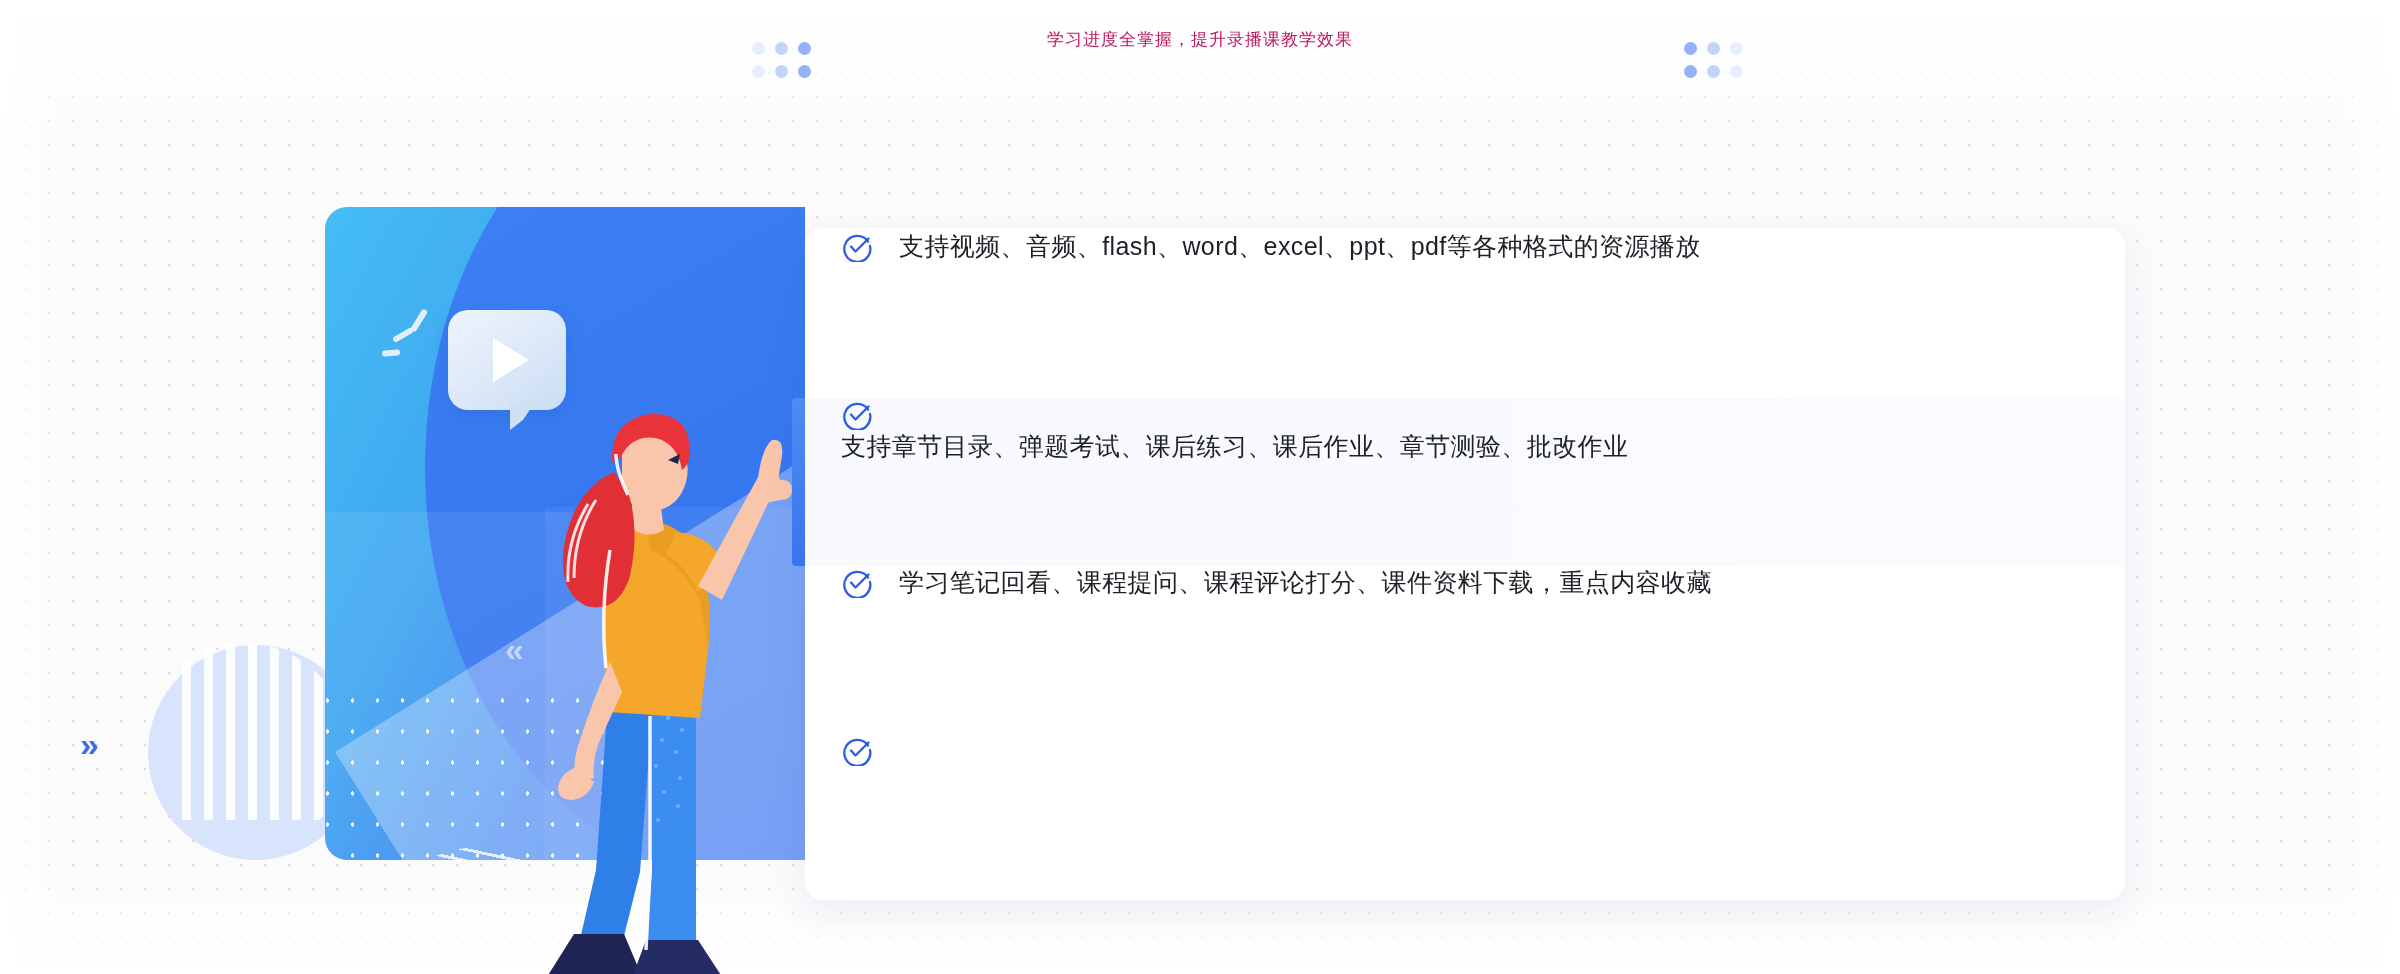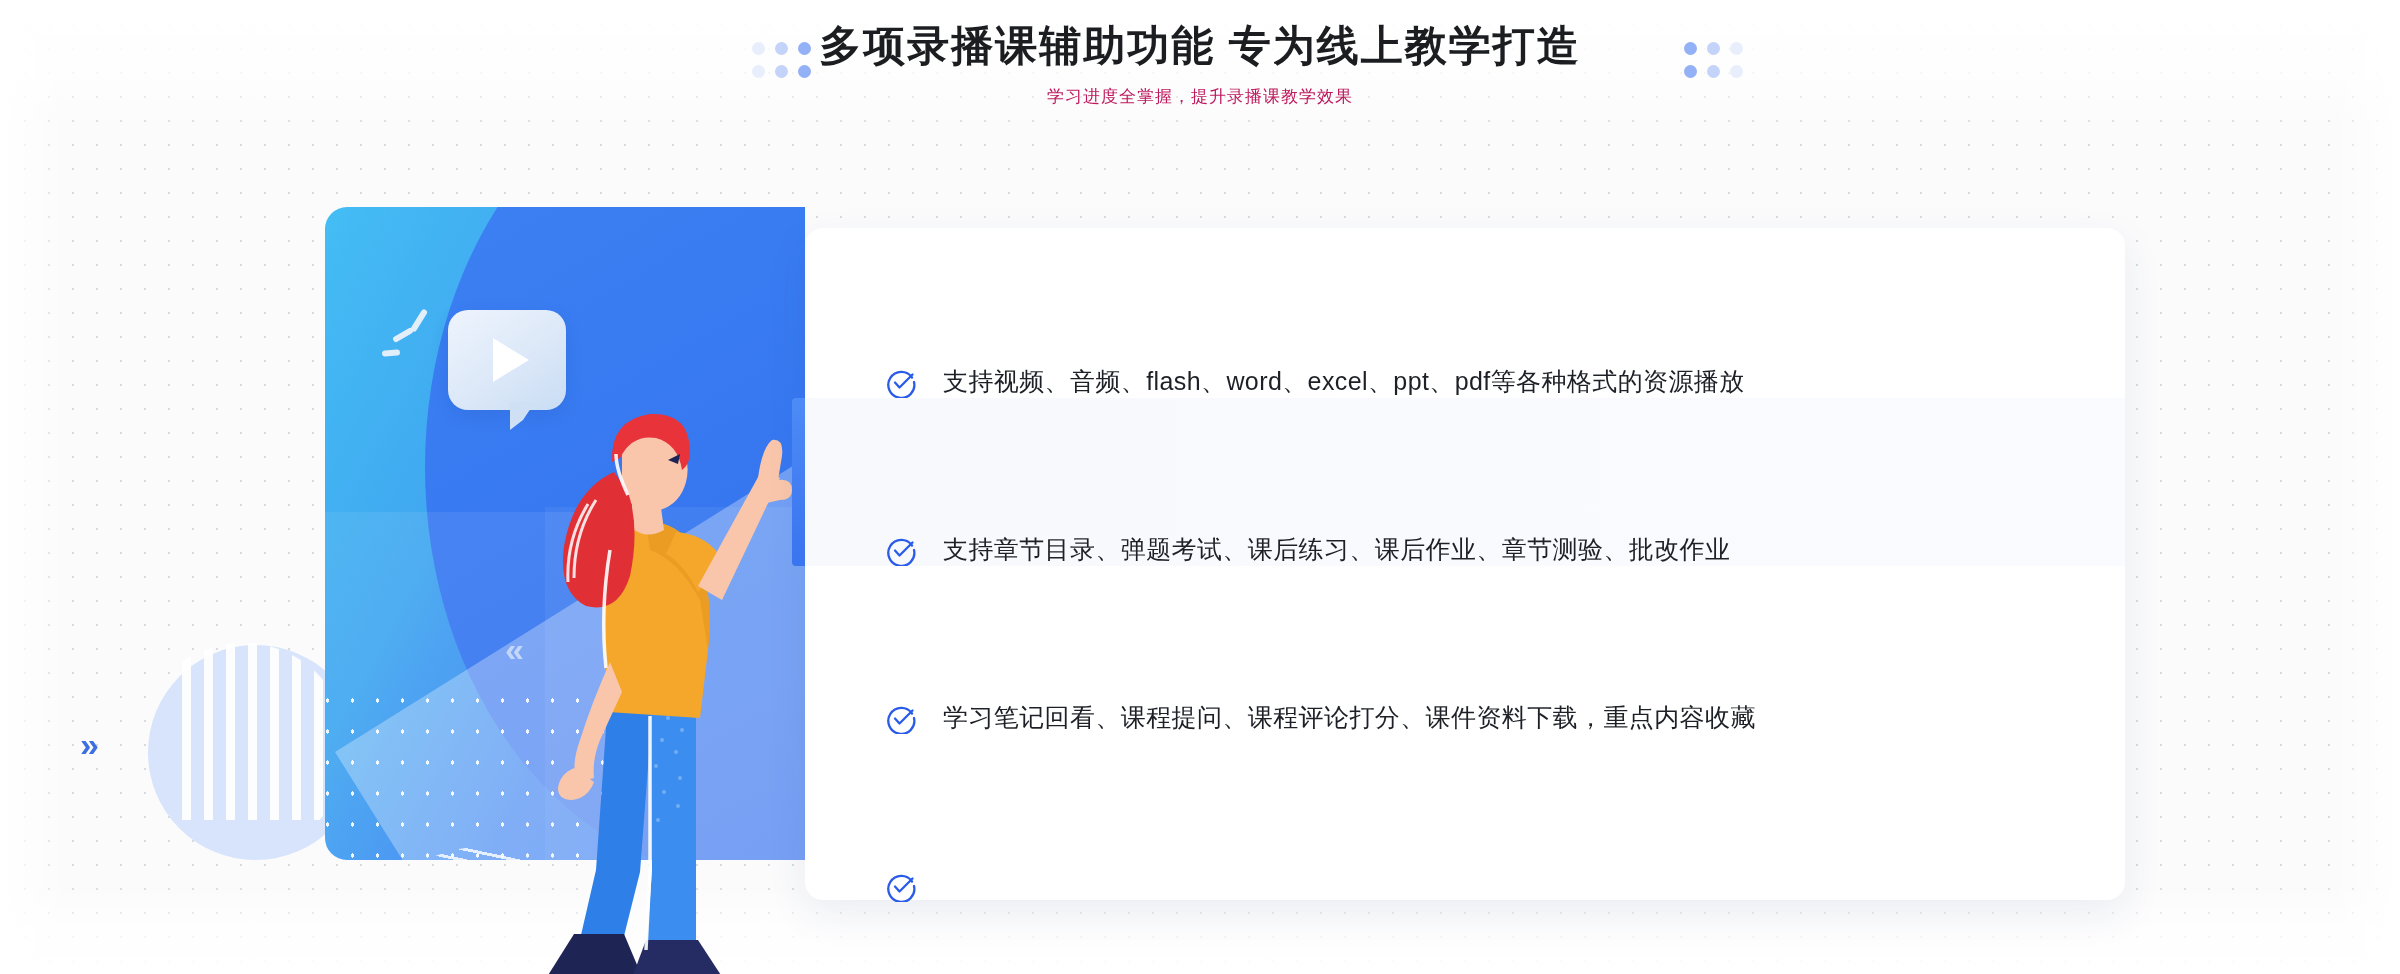--- a/index.html
+++ b/index.html
@@ -154,45 +154,44 @@
   #person { position:absolute; left:500px; top:400px; width:300px; height:574px; z-index:12; }
 
   
   #feature-card {
     position:absolute; left:805px; top:228px; width:1320px; height:672px;
     background:#ffffff; border-radius:18px; z-index:14;
     box-shadow:0 14px 40px rgba(40,70,130,0.08);
     padding-top:2px;
   }
   .feature-row {
-    height:168px; display:flex; align-items:flex-end;
-    padding-left:80px;
-  }
-  .feature-row.is-highlighted { background:linear-gradient(90deg,#f7f9fd 0%, #fafbfe 100%); }
+    height:168px; display:flex; align-items:flex-start;
+    padding-left:36px;
+  }
+  .feature-row.is-highlighted { background:linear-gradient(90deg,#f7f9fd 0%, #fafbfe 100%);flex-direction:column; }
   .check-icon { flex:0 0 auto; width:32px; height:32px; margin-right:26px; }
   .feature-text {
     font-size:25px; color:#1d2026; letter-spacing:.4px; white-space:nowrap;
   }
   #highlight-bar {
     position:absolute; left:-13px; top:170px; width:13px; height:168px;
     background:linear-gradient(180deg,#4d8bf6 0%, #3a74ef 100%);
     border-radius:4px 0 0 4px; z-index:13;
   }
 </style>
 </head>
 <body>
 
 <div id="dot-grid"></div>
 <div id="grid-fade-top"></div>
 <div id="grid-fade-bottom"></div>
 <div id="grid-fade-left"></div>
 <div id="grid-fade-right"></div>
 
 <div id="header">
-  <div id="page-title">多项录播课辅助功能 专为线上教学打造</div>
   <div id="page-subtitle">学习进度全掌握，提升录播课教学效果</div>
 </div>
 
 <div class="dot-cluster" id="dots-left">
   <span></span>
     <span></span>
     <span></span>
   <span></span>
     <span></span>
     <span></span>

